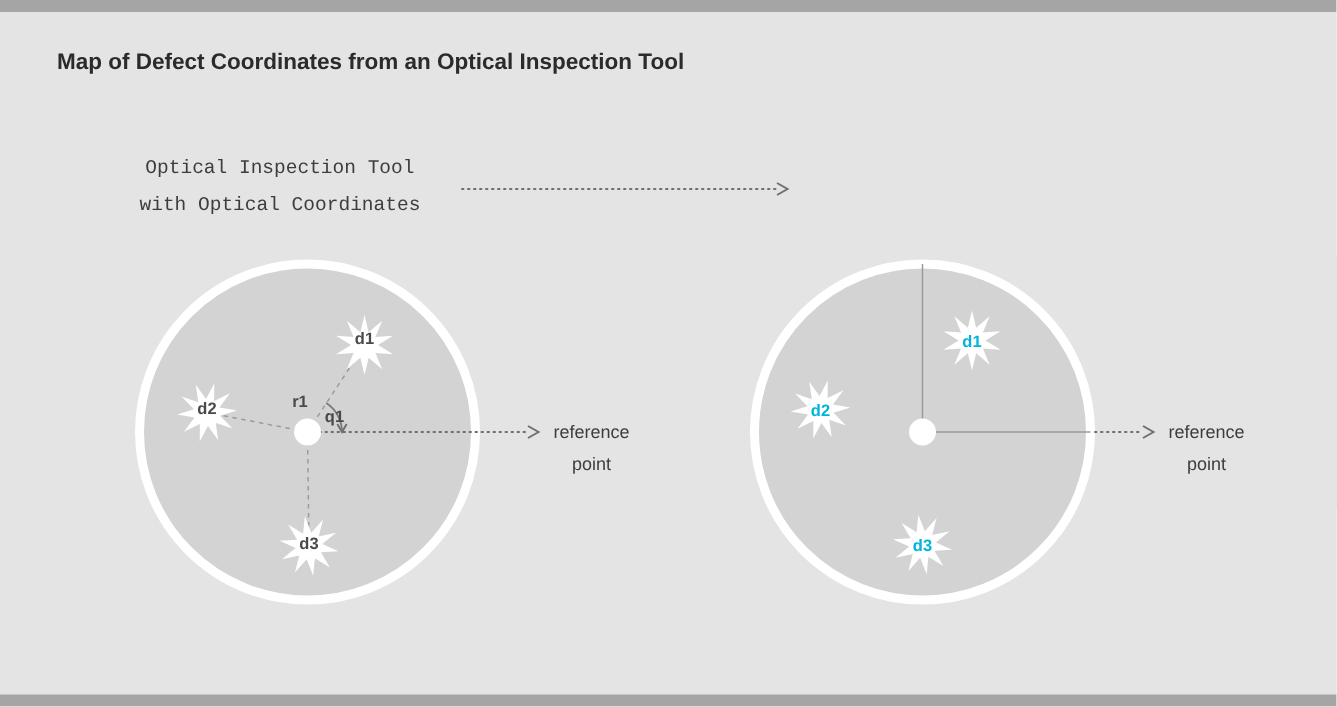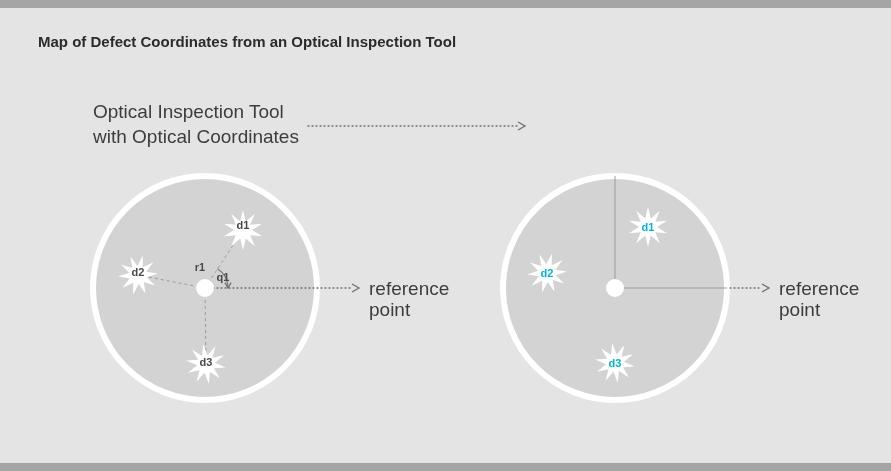--- a/index.html
+++ b/index.html
@@ -4,52 +4,54 @@
 <style>
   html, body { margin: 0; padding: 0; }
   body { font-family: "Liberation Sans", "DejaVu Sans", sans-serif; background: #ffffff; }
 
   .screen {
     position: relative;
     width: 891px;
     height: 471px;
     background: var(--background, #e4e4e4);
     overflow: hidden;
+    text-align: center;
   }
 
   .edge-bar {
     position: absolute; left: 0; width: 100%; height: 8px;
     background: var(--edge-bar, #a5a5a5);
   }
   .edge-bar.top { top: 0; }
   .edge-bar.bottom { bottom: 0; }
 
   .title {
     position: absolute; left: 38px; top: 33px; margin: 0;
     font-size: 15px; font-weight: bold;
     color: var(--text-dark, #2b2b2b);
   }
 
   .panel-label {
     position: absolute;
-    font-size: 19px; line-height: 25px;
+    font-size: 13px; line-height: 25px;
     color: var(--text-body, #3d3d3d);
+    font-family: Liberation Mono, monospace;
   }
   .panel-label.left  { left: 93px;  top: 99px; }
   .panel-label.right { left: 540px; top: 99px; }
 
   .flow-arrow { position: absolute; left: 306px; top: 117px; }
 
   .wafer-svg { position: absolute; top: 162px; }
   .wafer-svg.left  { left: 80px; }
   .wafer-svg.right { left: 490px; }
 
   .ref-label {
     position: absolute;
-    font-size: 19px; line-height: 21px;
+    font-size: 12px; line-height: 21px;
     color: var(--text-body, #3d3d3d);
   }
   .ref-label.left  { left: 369px; top: 278px; }
   .ref-label.right { left: 779px; top: 278px; }
 
   
   .wafer-circle { fill: var(--wafer-fill, #d3d3d3); stroke: var(--wafer-ring, #ffffff); stroke-width: 6; }
   .center-dot   { fill: var(--wafer-ring, #ffffff); }
   .dash-line    { stroke: var(--line-gray, #9b9b9b); stroke-width: 1; stroke-dasharray: 3 3; fill: none; }
   .solid-line   { stroke: var(--line-gray, #9b9b9b); stroke-width: 1; fill: none; }

